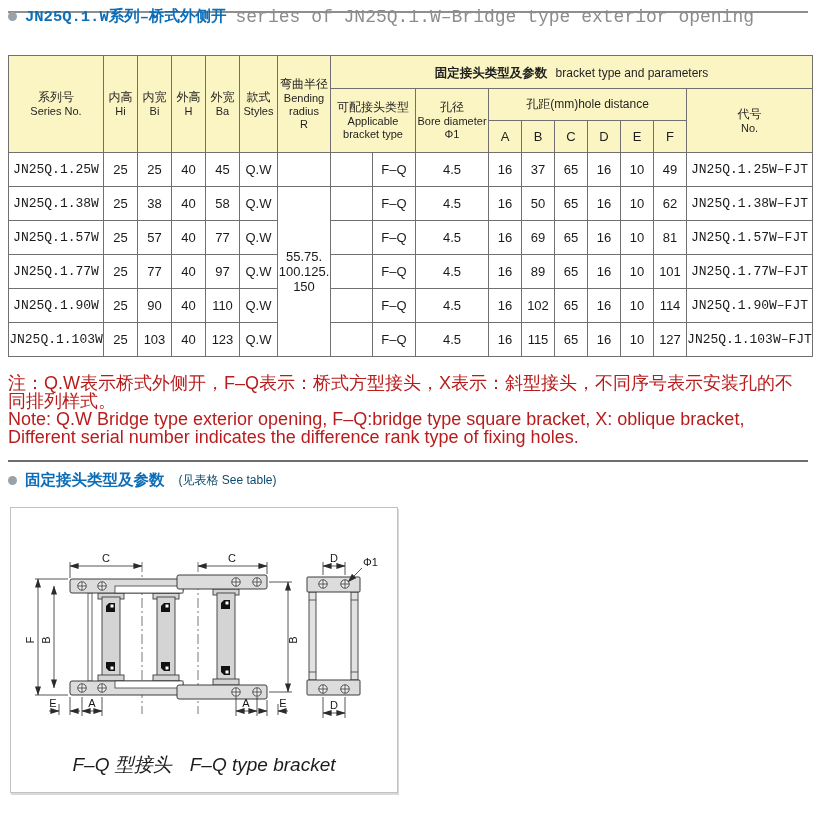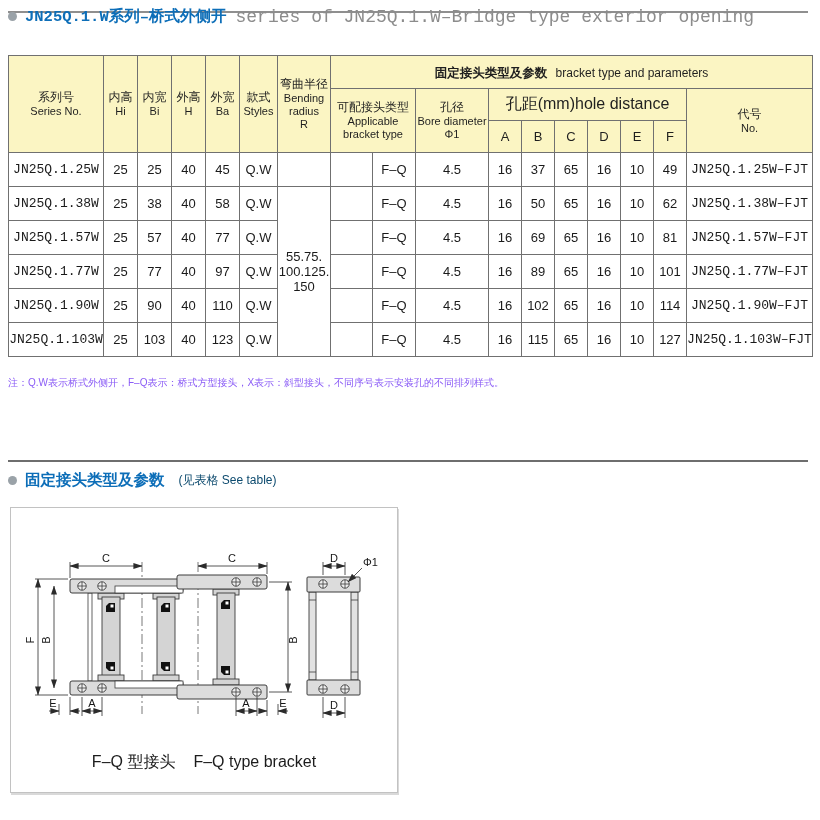--- a/index.html
+++ b/index.html
@@ -23,37 +23,37 @@
   
   .tblwrap{position:absolute;left:8px;top:55px;}
   table.spec{border-collapse:collapse;table-layout:fixed;width:804px;}
   table.spec th,table.spec td{border:1px solid #707070;padding:0;overflow:hidden;}
   table.spec th{background:#fbf5c3;font-weight:normal;text-align:center;vertical-align:middle;}
   table.spec td{background:#ffffff;text-align:center;vertical-align:middle;font-size:13px;color:#1a1a1a;}
   th .cn{font-size:12px;line-height:15px;}
   th .en{font-size:11px;line-height:13px;}
   th.group .cn{font-weight:bold;font-size:12.5px;display:inline;}
   th.group .en{font-size:12px;display:inline;margin-left:4px;}
-  th.holes div{font-size:16px;}
+  th.holes div{font-size:12px;}
   th.abc{font-size:13px;}
   tr.hrow1{height:33px;} tr.hrow2{height:32px;} tr.hrow3{height:32px;}
   tr.drow{height:34px;}
   td.l{text-align:left;padding-left:6px;font-family:Liberation Mono, monospace;}
   td.bendcell{font-size:13px;line-height:15px;}
 
   
-  .notes{position:absolute;left:8px;top:374px;width:802px;font-size:10px;line-height:18px;color:#8b5cf6;}
+  .notes{position:absolute;left:8px;top:374px;width:802px;font-size:18px;line-height:18px;color:#b91c1c;}
 
   
   .figbox{
     position:absolute;left:10px;top:507px;width:386px;height:284px;
     border:1px solid #c2c2c2;box-shadow:1px 2px 0 #d9d9d9;background:#fff;
   }
   .figbox svg{display:block;}
-  .caption{position:absolute;left:0;top:244px;width:100%;text-align:center;font-size:16px;color:#1c1c1c;white-space:nowrap;}
+  .caption{position:absolute;left:0;top:244px;width:100%;text-align:center;font-size:19px;color:#1c1c1c;white-space:nowrap;font-style:italic;}
   .caption .en{margin-left:18px;}
 
   
   .plate{fill:#dcdcdc;stroke:#3c3c3c;stroke-width:1;}
   .wstep{fill:#ffffff;stroke:#3c3c3c;stroke-width:0.8;}
   .link{fill:#d4d4d4;stroke:#3c3c3c;stroke-width:0.9;}
   .post{fill:#e2e2e2;stroke:#3c3c3c;stroke-width:0.9;}
   .dim{stroke:#2b2b2b;stroke-width:0.8;fill:none;}
   .cl{stroke:#555;stroke-width:0.8;stroke-dasharray:10 3 2 3;fill:none;}
   .dimtxt{font-size:11px;fill:#161616;font-family:"Liberation Sans","DejaVu Sans",sans-serif;}
@@ -272,20 +272,21 @@
         <td>10</td>
         <td>127</td>
         <td class="l">JN25Q.1.103W–FJT</td>
       </tr>
     </tbody>
       </table>
   </div>
 
   <div class="notes">
     <div>注：Q.W表示桥式外侧开，F–Q表示：桥式方型接头，X表示：斜型接头，不同序号表示安装孔的不同排列样式。</div>
+    <div>Note: Q.W Bridge type exterior opening, F–Q:bridge type square bracket, X: oblique bracket, Different serial number indicates the difference rank type of fixing holes.</div>
   </div>
 
   <div class="sec-rule"></div>
 
   <div class="sec-title" id="title2">
     <span class="dot"></span>
     <span class="cn">固定接头类型及参数</span>
     <span class="hint">(见表格 See table)</span>
   </div>
 

